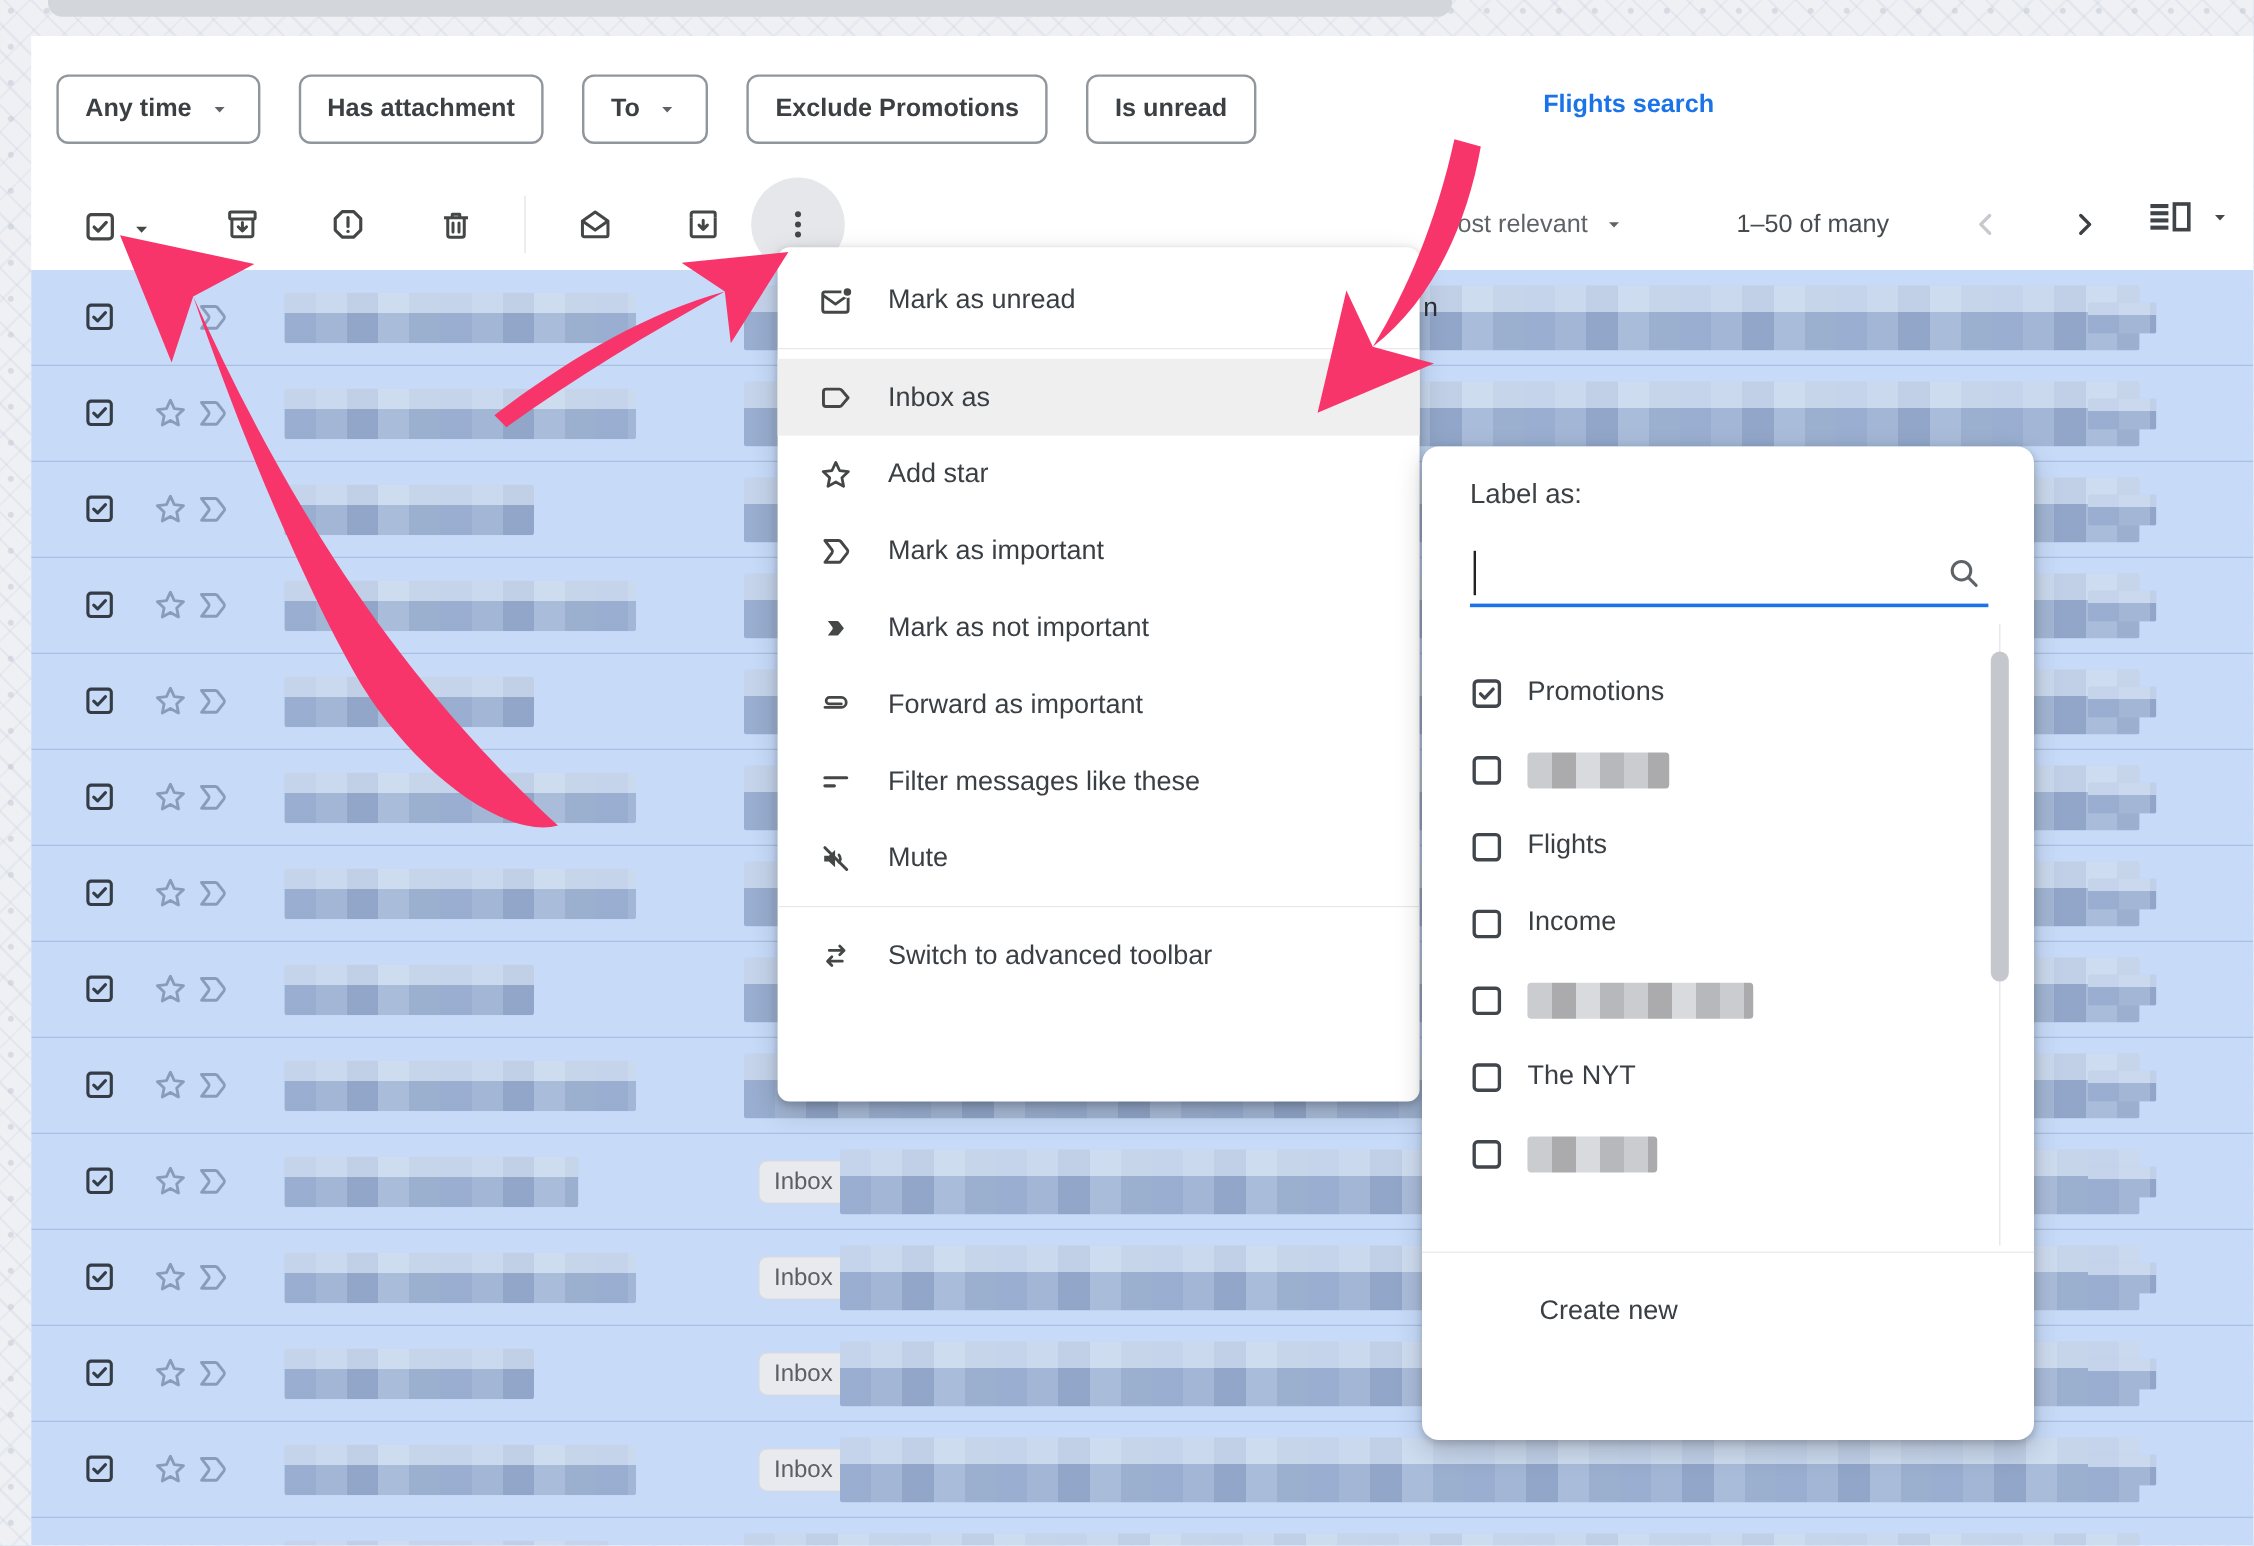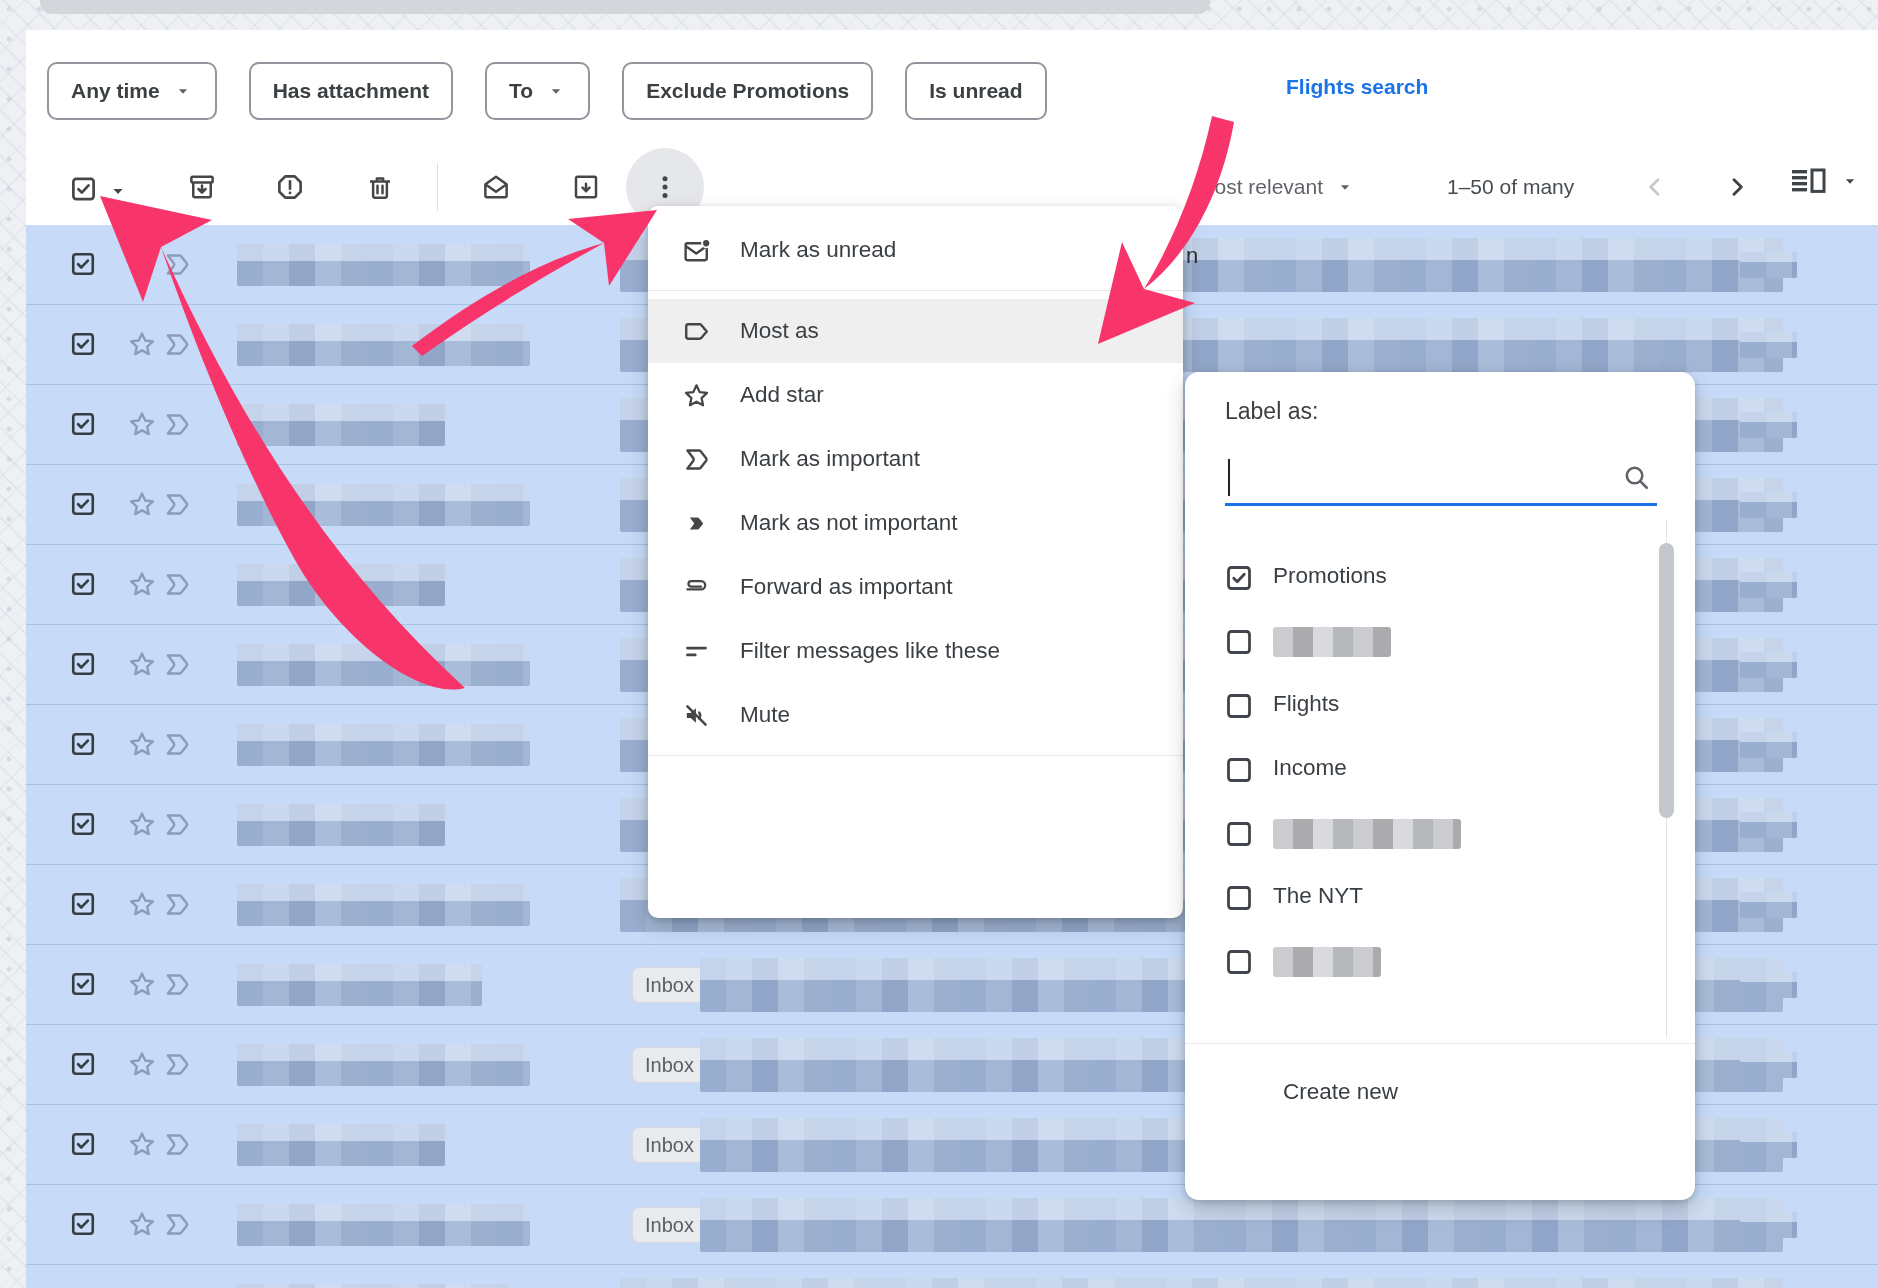--- a/index.html
+++ b/index.html
@@ -548,21 +548,21 @@
       </span>
       <span class="ml">Mark as unread</span>
     </div>
     <div class="ctx-div"></div>
     <div class="ctx-item hl">
       <span class="mi" style="display: flex; width: 29px; height: 29px;">
         <svg viewBox="0 0 24 24" width="100%" height="100%" fill="none" stroke="currentColor" stroke-width="2" stroke-linejoin="round">
           <path d="M3.5 7.8A1.8 1.8 0 0 1 5.3 6h9.2a2 2 0 0 1 1.6.8l4.4 5.2-4.4 5.2a2 2 0 0 1-1.6.8H5.3a1.8 1.8 0 0 1-1.8-1.8z"></path>
         </svg>
       </span>
-      <span class="ml">Most as</span>
+      <span class="ml">Inbox as</span>
       <span class="sub-caret" style="display: flex; width: 18px; height: 18px;">
         <svg viewBox="0 0 24 24" width="100%" height="100%">
           <path d="M9.5 6v12l8.2-6z" fill="currentColor"></path>
         </svg>
       </span>
     </div>
     <div class="ctx-item">
       <span class="mi" style="display: flex; width: 29px; height: 29px;">
         <svg viewBox="0 0 24 24" width="100%" height="100%" fill="none" stroke="currentColor" stroke-width="1.9" stroke-linejoin="round">
           <path d="M12 3.6l2.6 5.6 6.1.7-4.5 4.2 1.2 6-5.4-3-5.4 3 1.2-6L3.3 9.9l6.1-.7z"></path>
@@ -606,20 +606,29 @@
       <span class="mi" style="display: flex; width: 29px; height: 29px;">
         <svg viewBox="0 0 24 24" width="100%" height="100%">
           <path d="M4 10v4h3.2l4.3 4V6l-4.3 4z" fill="currentColor"></path>
           <path d="M14.2 9.5a4.2 4.2 0 0 1 0 5" fill="none" stroke="currentColor" stroke-width="1.9" stroke-linecap="round"></path>
           <path d="M4.5 4.5l15 15" fill="none" stroke="currentColor" stroke-width="2.1" stroke-linecap="round"></path>
         </svg>
       </span>
       <span class="ml">Mute</span>
     </div>
     <div class="ctx-div"></div>
+    <div class="ctx-item">
+      <span class="mi" style="display: flex; width: 29px; height: 29px;">
+        <svg viewBox="0 0 24 24" width="100%" height="100%" fill="none" stroke="currentColor" stroke-width="1.9" stroke-linecap="round" stroke-linejoin="round">
+          <path d="M7.5 8.3h10M14.7 5.3l3 3-3 3"></path>
+          <path d="M16.5 15.7h-10M9.3 12.7l-3 3 3 3"></path>
+        </svg>
+      </span>
+      <span class="ml">Switch to advanced toolbar</span>
+    </div>
   </div>
 
 <div class="label-menu">
   <div class="lm-title">Label as:</div>
   <div class="lm-search">
     <span class="lm-cursor"></span>
     <input value="" style="">
     <i class="s-icon">
         <svg viewBox="0 0 24 24" width="100%" height="100%" fill="none" stroke="currentColor" stroke-width="2.1" stroke-linecap="round">
           <circle cx="10.4" cy="10.4" r="6.4"></circle>

